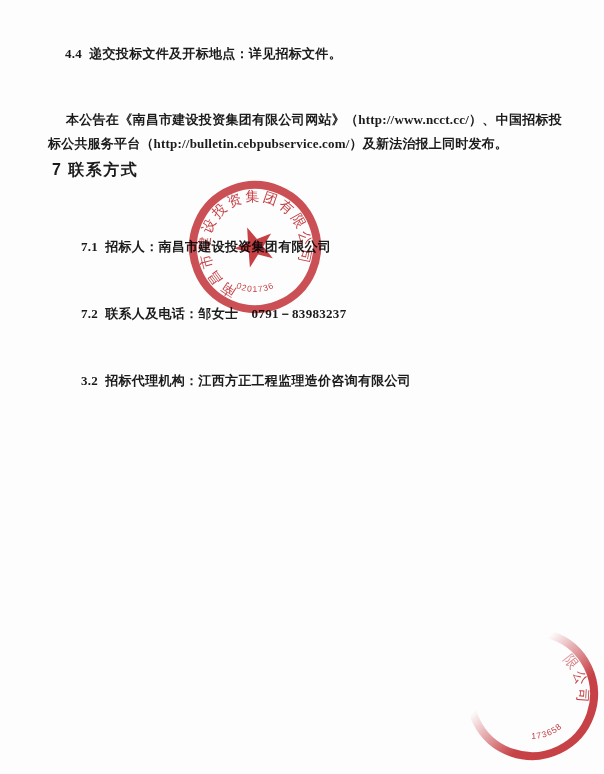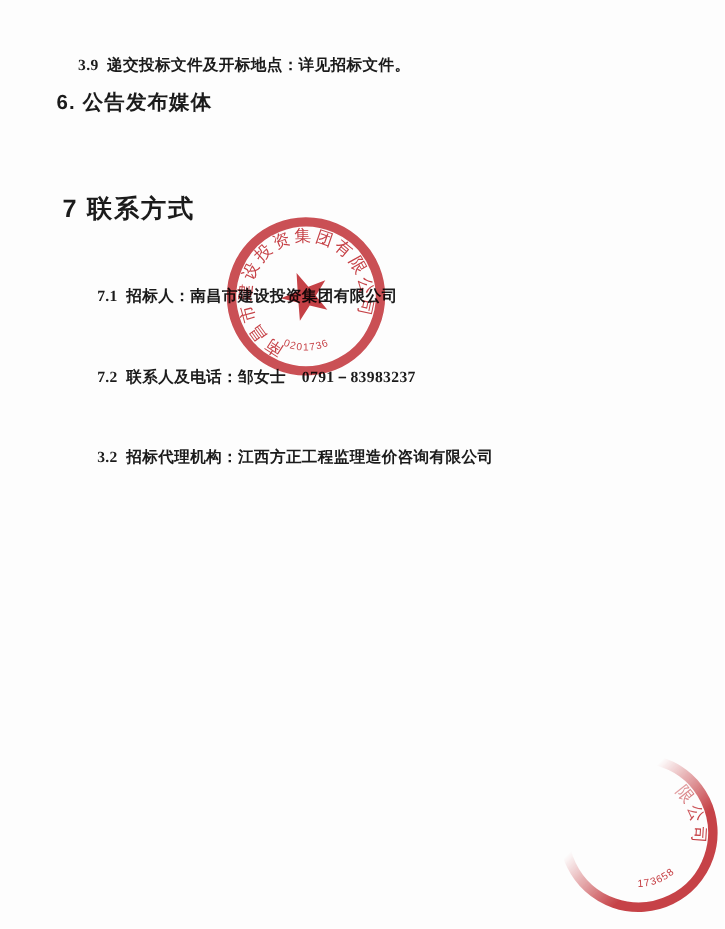--- a/index.html
+++ b/index.html
@@ -7,39 +7,39 @@
     position:relative;width:604px;height:774px;overflow:hidden;
     background:#fdfdfd;color:#1b1b1b;
     font-family:"Liberation Serif","DejaVu Serif",serif;
   }
   .t{position:absolute;white-space:pre-wrap;}
   .clause{left:65px;top:45px;font-size:13px;font-weight:600;letter-spacing:.3px;}
   .h6{left:47px;top:74px;font-size:17px;font-weight:700;letter-spacing:1px;
       font-family:"Liberation Sans","DejaVu Sans",sans-serif;}
   .para{left:48px;top:108px;width:514px;font-size:13px;line-height:24px;
         font-weight:600;text-indent:18px;letter-spacing:.2px;text-align:justify;}
-  .h7{left:52px;top:160px;font-size:21px;font-weight:700;letter-spacing:1.5px;
+  .h7{left:52px;top:160px;font-size:16px;font-weight:700;letter-spacing:1.5px;
       font-family:"Liberation Sans","DejaVu Sans",sans-serif;}
   .contacts{left:81px;top:191px;font-size:13px;font-weight:600;
             line-height:22.4px;letter-spacing:.3px;}
   .contacts .cline{white-space:pre-wrap;}
   .seal{position:absolute;mix-blend-mode:multiply;pointer-events:none;filter:blur(.3px);}
   .seal-main{left:170px;top:162px;opacity:.88;}
   .seal-corner{left:447px;top:609px;opacity:.92;}
   .seal text{fill:#c0262c;font-family:"Liberation Sans","DejaVu Sans",sans-serif;}
 </style>
 </head>
 <body>
 
 <div class="page">
 
-  <div class="t clause">3.9  递交投标文件及开标地点：详见招标文件。</div>
+  <div class="t clause">4.4  递交投标文件及开标地点：详见招标文件。</div>
 
-  <div class="t h6">6. 公告发布媒体</div>
 
+  <div class="t para">本公告在《南昌市建设投资集团有限公司网站》（http://www.ncct.cc/）、中国招标投标公共服务平台（http://bulletin.cebpubservice.com/）及新法治报上同时发布。</div>
 
   <div class="t h7">7 联系方式</div>
 
   <div class="t contacts">
     <div class="cline">7.1  招标人：南昌市建设投资集团有限公司</div>
     <div class="cline">7.2  联系人及电话：邹女士　0791－83983237</div>
     <div class="cline">3.2  招标代理机构：江西方正工程监理造价咨询有限公司</div>
   </div>
 
   <svg class="seal seal-main" width="170" height="170" viewBox="-85 -85 170 170">

